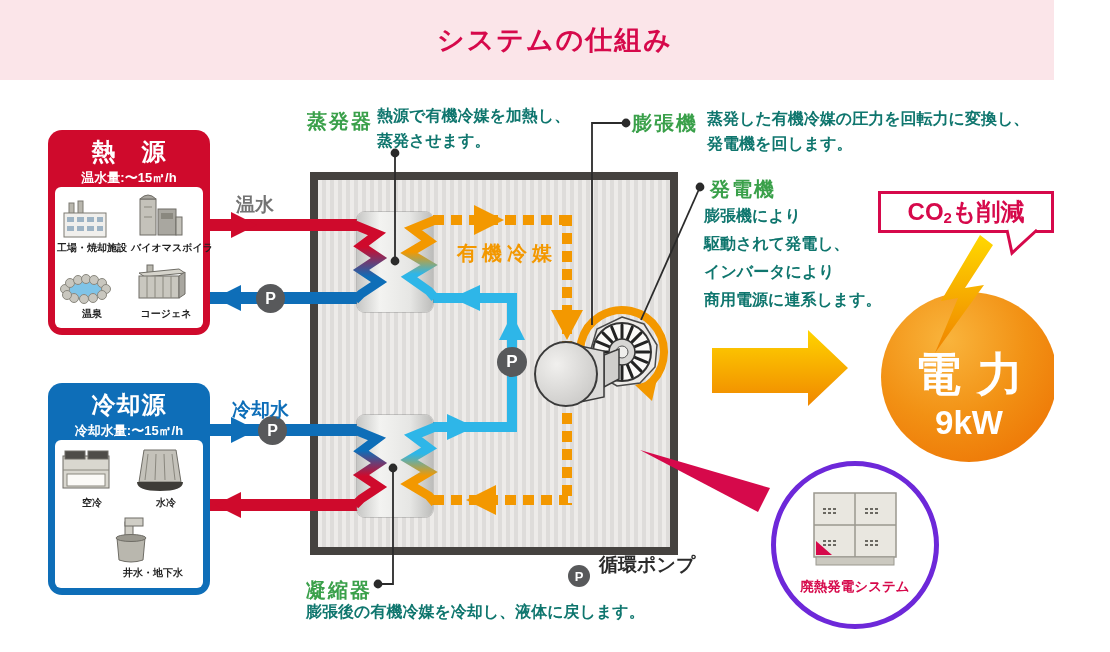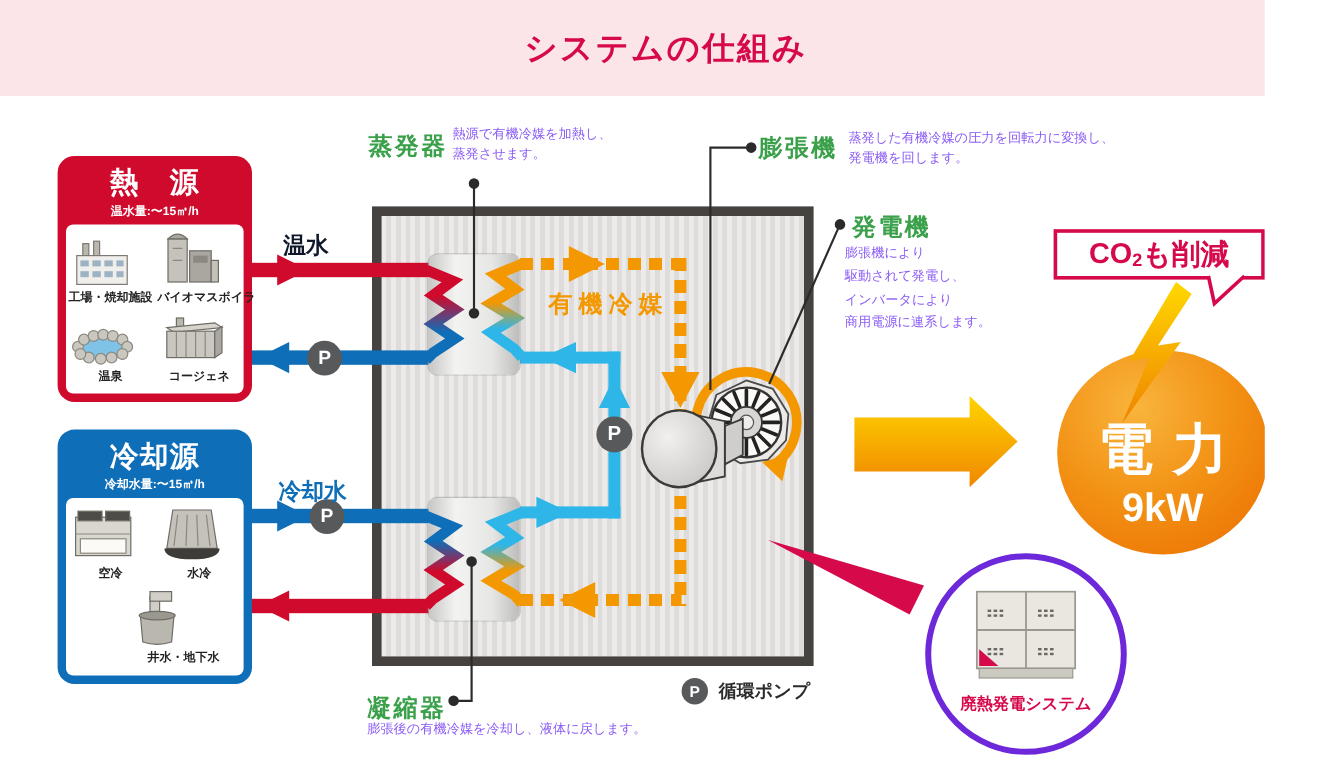--- a/index.html
+++ b/index.html
@@ -5,21 +5,21 @@
   html,body{margin:0;padding:0;background:#fff;}
   .canvas{position:relative;width:1054px;height:652px;overflow:hidden;background:#fff;
           font-family:"Liberation Sans","DejaVu Sans",sans-serif;}
   .abs{position:absolute;}
   
   .header{left:0;top:0;width:1110px;height:80px;background:#fbe5e9;display:flex;align-items:center;justify-content:center;}
   .title{color:#d6094b;font-size:27px;font-weight:bold;letter-spacing:2px;}
   
   .srcbox{width:162px;border-radius:14px;color:#fff;text-align:center;}
   .srcbox .bt{font-size:24px;font-weight:bold;margin-top:6px;letter-spacing:1px;}
-  .srcbox .bs{font-size:10px;font-weight:bold;margin-top:1px;text-align:center;}
+  .srcbox .bs{font-size:13px;font-weight:bold;margin-top:1px;text-align:center;}
   .panel{position:absolute;left:7px;right:7px;bottom:7px;background:#fff;border-radius:6px;color:#222;}
   .cells{display:flex;flex-wrap:wrap;justify-content:space-around;align-items:flex-end;padding-top:6px;}
   .cell{width:70px;display:flex;flex-direction:column;margin-bottom:4px;}
   .cap{font-size:10px;font-weight:bold;color:#222;white-space:nowrap;margin-top:2px;}
   
   .pipe{position:absolute;}
   .red{background:#cf0a2c;} .blue{background:#0e6eb8;} .lblue{background:#2eb6e8;}
   .tri{position:absolute;width:0;height:0;}
   .pump{position:absolute;background:#58595b;color:#fff;font-weight:bold;border-radius:50%;
         display:flex;align-items:center;justify-content:center;}
@@ -27,21 +27,21 @@
   .diagram{left:310px;top:172px;width:368px;height:383px;border:8px solid #45423f;box-sizing:border-box;
            background:repeating-linear-gradient(90deg,#edebe9 0 4px,#dedcda 4px 8px);}
   .hx{position:absolute;width:76px;border-radius:8px;z-index:3;
       background:linear-gradient(90deg,#c6c6c4 0,#f3f3f1 30%,#e6e6e4 70%,#bcbcba 100%);
       box-shadow:0 0 0 1px rgba(120,120,120,.35);}
   .dash-h{position:absolute;height:10px;background:repeating-linear-gradient(to right,#f39800 0 11px,rgba(0,0,0,0) 11px 18px);z-index:2;}
   .dash-v{position:absolute;width:10px;background:repeating-linear-gradient(to bottom,#f39800 0 11px,rgba(0,0,0,0) 11px 18px);z-index:2;}
   .flowlabel{position:absolute;font-weight:bold;z-index:4;white-space:nowrap;}
   
   .glabel{position:absolute;color:#3aa04a;font-size:20px;font-weight:bold;letter-spacing:2px;white-space:nowrap;z-index:8;}
-  .desc{position:absolute;color:#8b5cf6;font-size:11px;font-weight:400;line-height:1.55;white-space:pre-line;z-index:8;}
+  .desc{position:absolute;color:#0f766e;font-size:16px;font-weight:700;line-height:1.55;white-space:pre-line;z-index:8;}
   
   .co2box{left:878px;top:191px;width:176px;height:42px;background:#fff;border:3px solid #d6094b;box-sizing:border-box;
           display:flex;align-items:center;justify-content:center;color:#d6094b;font-size:24px;font-weight:bold;z-index:9;}
   .co2box .sub{font-size:15px;align-self:flex-end;margin-bottom:4px;}
   .powercircle{left:881px;top:292px;width:176px;height:170px;border-radius:50%;z-index:6;
      background:radial-gradient(circle at 38% 28%,#f9b43c 0%,#f29114 48%,#ec6c00 100%);}
   .powerword{position:absolute;left:0;width:100%;text-align:center;color:#fff;font-weight:bold;}
   .maglabel{position:absolute;left:0;width:100%;text-align:center;color:#d6094b;font-size:13.5px;font-weight:bold;}
   .magcircle{left:771px;top:461px;width:168px;height:168px;background:#fff;border:5px solid #6d28d9;
              border-radius:50%;box-sizing:border-box;z-index:7;}
@@ -127,21 +127,21 @@
               <line x1="32" y1="17" x2="32" y2="39" stroke="#8a887f"></line>
                 <line x1="40" y1="17" x2="40" y2="39" stroke="#8a887f"></line>
             </svg>
           </span>
           <div class="cap">コージェネ</div>
         </div>
       </div>
     </div>
   </div>
 
-  <div class="abs srcbox" style="left:48px;top:358px;height:212px;background:#0e6eb8;">
+  <div class="abs srcbox" style="left:48px;top:383px;height:212px;background:#0e6eb8;">
     <div class="bt">冷却源</div>
     <div class="bs">冷却水量:〜15㎥/h</div>
     <div class="panel" style="top:57px;">
       <div class="cells">
         <div class="cell">
           <span>
             <svg width="58" height="48" viewBox="0 0 58 48">
               <rect x="6" y="10" width="46" height="32" fill="#d9d7cf" stroke="#6f6d66"></rect>
               <rect x="8" y="5" width="20" height="8" fill="#4e4c48" stroke="#6f6d66"></rect>
               <rect x="31" y="5" width="20" height="8" fill="#4e4c48" stroke="#6f6d66"></rect>
@@ -192,21 +192,21 @@
   <div class="pipe lblue" style="left:433px;top:293px;width:84px;height:10px;z-index:2;"></div>
   <div class="pipe lblue" style="left:507px;top:293px;width:10px;height:139px;z-index:2;"></div>
   <div class="pipe lblue" style="left:433px;top:422px;width:84px;height:10px;z-index:2;"></div>
   <div class="tri" style="left:452px;top:285px;border-top:13px solid transparent;border-bottom:13px solid transparent;border-right:28px solid #2eb6e8;z-index:2;"></div>
   <div class="tri" style="left:499px;top:314px;border-left:13px solid transparent;border-right:13px solid transparent;border-bottom:26px solid #2eb6e8;z-index:2;"></div>
   <div class="tri" style="left:447px;top:414px;border-top:13px solid transparent;border-bottom:13px solid transparent;border-left:28px solid #2eb6e8;z-index:2;"></div>
   <div class="pump" style="left:497px;top:347px;width:30px;height:30px;font-size:17px;z-index:4;">P</div>
 
   <div class="pipe red" style="left:210px;top:219px;width:158px;height:12px;z-index:2;"></div>
   <div class="tri" style="left:231px;top:212px;border-top:13px solid transparent;border-bottom:13px solid transparent;border-left:26px solid #cf0a2c;z-index:2;"></div>
-  <div class="flowlabel" style="left:236px;top:192px;color:#0f172a;font-size:19px;">温水</div>
+  <div class="flowlabel" style="left:236px;top:192px;color:#737373;font-size:19px;">温水</div>
 
   <div class="pipe blue" style="left:210px;top:292px;width:158px;height:12px;z-index:2;"></div>
   <div class="tri" style="left:215px;top:285px;border-top:13px solid transparent;border-bottom:13px solid transparent;border-right:26px solid #0e6eb8;z-index:2;"></div>
   <div class="pump" style="left:256px;top:284px;width:29px;height:29px;font-size:16px;z-index:4;">P</div>
 
   <div class="pipe blue" style="left:210px;top:424px;width:158px;height:12px;z-index:2;"></div>
   <div class="tri" style="left:231px;top:417px;border-top:13px solid transparent;border-bottom:13px solid transparent;border-left:26px solid #0e6eb8;z-index:2;"></div>
   <div class="pump" style="left:258px;top:416px;width:29px;height:29px;font-size:16px;z-index:4;">P</div>
   <div class="flowlabel" style="left:232px;top:397px;color:#0e6eb8;font-size:19px;">冷却水</div>
 
@@ -307,21 +307,21 @@
   <div class="glabel" style="left:710px;top:176px;">発電機</div>
   <div class="desc" style="left:704px;top:202px;line-height:1.75;">膨張機により
 駆動されて発電し、
 インバータにより
 商用電源に連系します。</div>
 
   <div class="glabel" style="left:306px;top:577px;">凝縮器</div>
   <div class="desc" style="left:306px;top:600px;">膨張後の有機冷媒を冷却し、液体に戻します。</div>
 
   <div class="pump" style="left:568px;top:565px;width:22px;height:22px;font-size:13px;z-index:8;">P</div>
-  <div class="flowlabel" style="left:599px;top:567px;color:#2b2b2b;font-size:15px;">循環ポンプ</div>
+  <div class="flowlabel" style="left:599px;top:552px;color:#2b2b2b;font-size:19px;">循環ポンプ</div>
 
   <svg class="abs" style="left:705px;top:325px;z-index:6;" width="150" height="85" viewBox="0 0 150 85">
     <defs>
       <linearGradient id="gArr" x1="0" y1="0" x2="0" y2="1">
         <stop offset="0" stop-color="#ffd400"></stop>
           <stop offset="1" stop-color="#f08700"></stop>
       </linearGradient>
     </defs>
     <polygon points="7,23 103,23 103,5 143,43 103,81 103,68 7,68" fill="url(#gArr)"></polygon>
   </svg>

